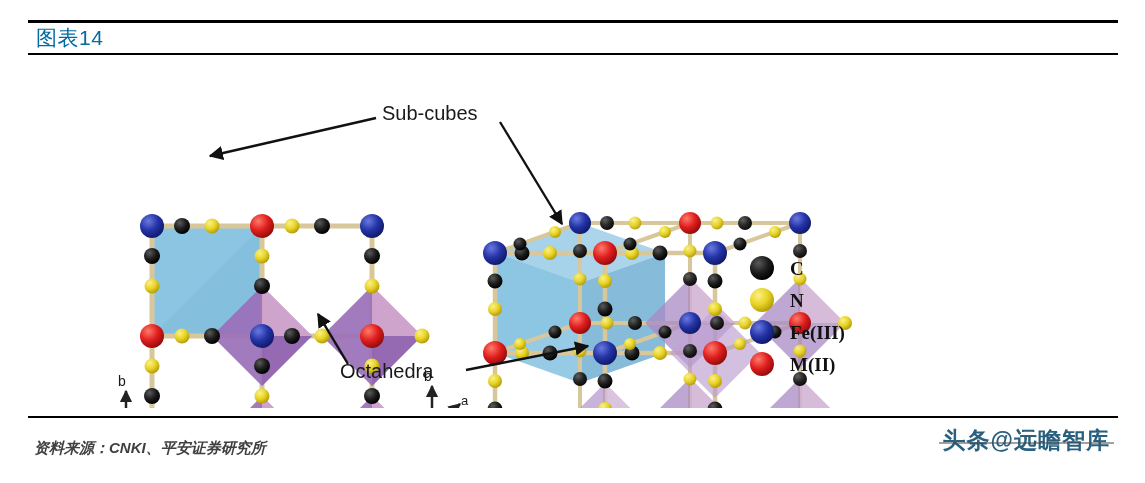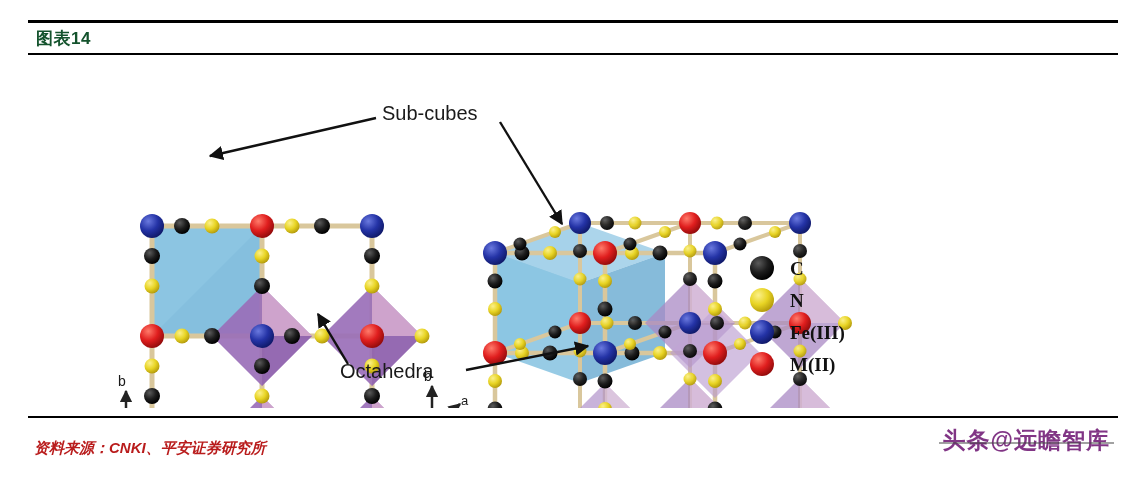--- a/index.html
+++ b/index.html
@@ -31,23 +31,23 @@
     width: 100%;
   }
   #figure-title-row {
     display: flex;
     align-items: center;
     height: 30px;
     padding-left: 8px;
     gap: 18px;
   }
   .title-text {
-    font-size: 17px;
-    font-weight: bold;
-    color: #14532d;
+    font-size: 21px;
+    font-weight: normal;
+    color: #0369a1;
     letter-spacing: 0.5px;
     white-space: nowrap;
   }
 
   
   #figure-canvas {
     position: absolute;
     left: 0px; top: 78px;
     width: 1145px; height: 330px;
     background: #ffffff;
@@ -64,28 +64,28 @@
     display: flex;
     align-items: flex-end;
     justify-content: space-between;
     height: 40px;
     padding-left: 6px;
   }
   #source-text {
     font-size: 15px;
     font-style: italic;
     font-weight: bold;
-    color: #b91c1c;
+    color: #404040;
     white-space: nowrap;
     padding-top: 8px;
   }
   #watermark {
     font-size: 23px;
     font-weight: bold;
-    color: #701a75;
+    color: #0c4a6e;
     white-space: nowrap;
     letter-spacing: 1px;
     opacity: 0.88;
     padding-right: 8px;
     padding-bottom: 2px;
     position: relative;
   }
   #watermark::after {
     content: "";
     position: absolute;

